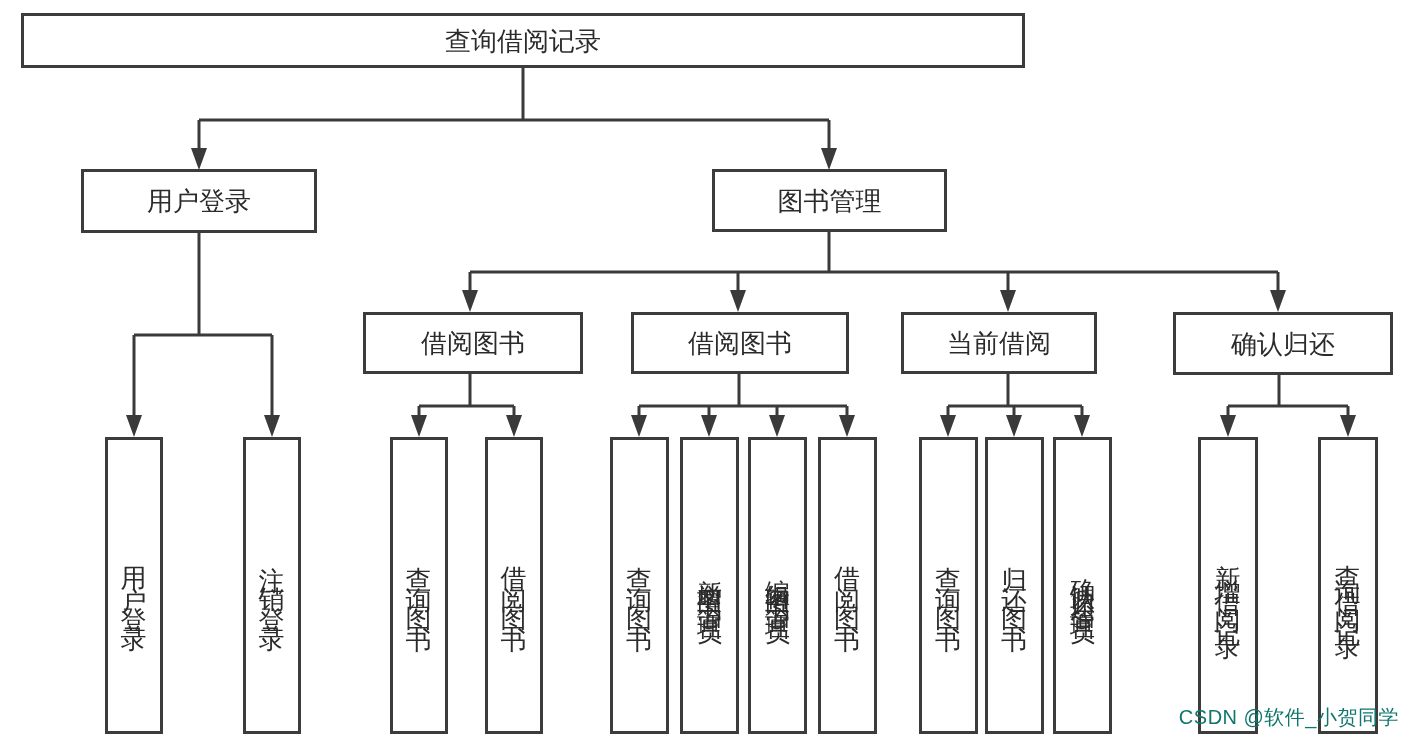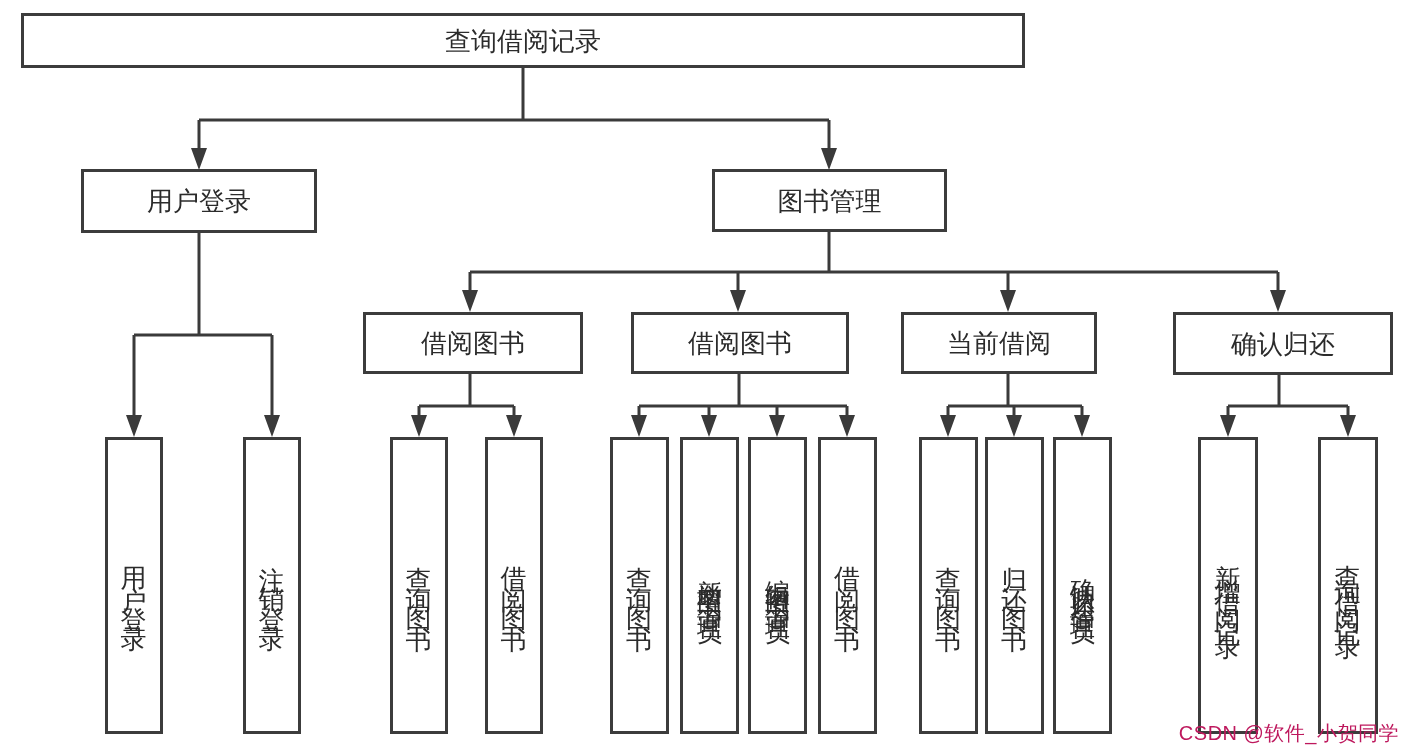--- a/index.html
+++ b/index.html
@@ -28,23 +28,23 @@
   .leaf span {
     writing-mode:vertical-rl;
     text-orientation:mixed;
     white-space:nowrap;
   }
   .sp4 span { letter-spacing:20px; }
   .sp6 span { letter-spacing:14px; }
   .sp9 span { letter-spacing:6px; font-size:25px; }
   .watermark {
     position:absolute;
-    right:6px; bottom:0;
+    right:6px; bottom:16px;
     font-size:20px;
-    color:#be185d;
+    color:#0f766e;
     z-index:5;
     letter-spacing:0.5px;
   }
 </style>
 </head>
 <body>
 
 <div class="canvas">
 
   <svg class="wires" width="1405" height="747" viewBox="0 0 1405 747">

